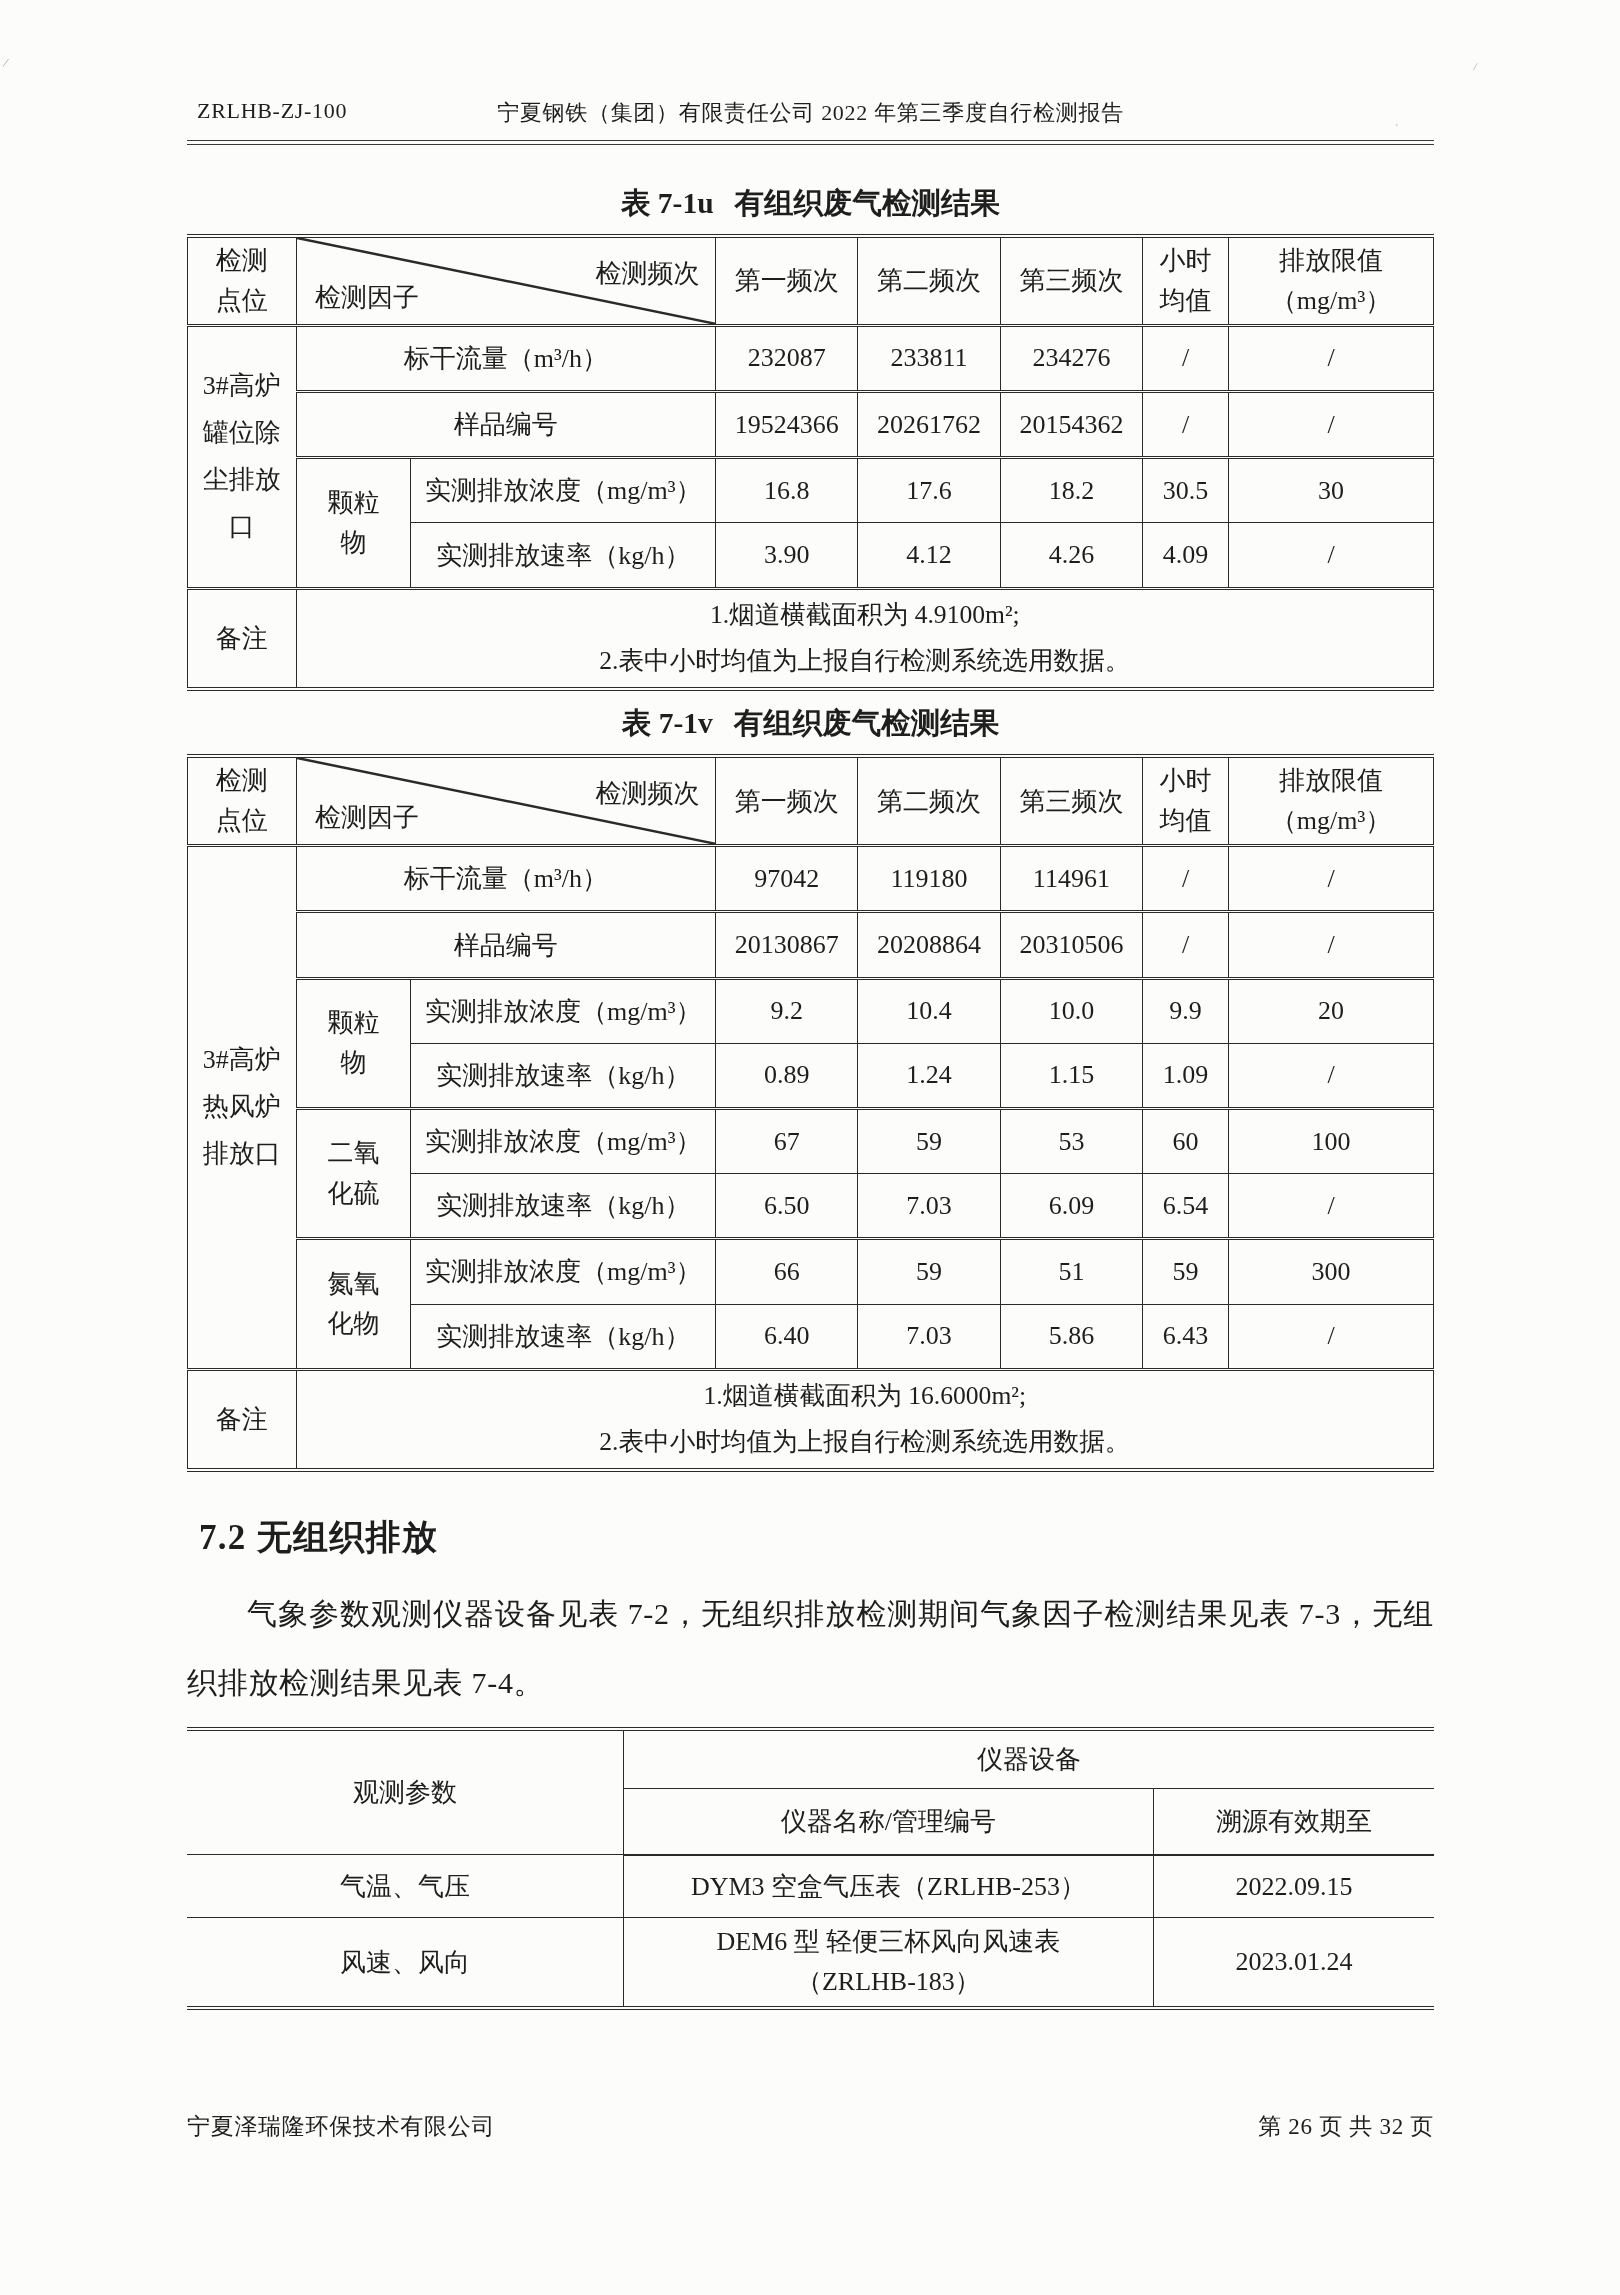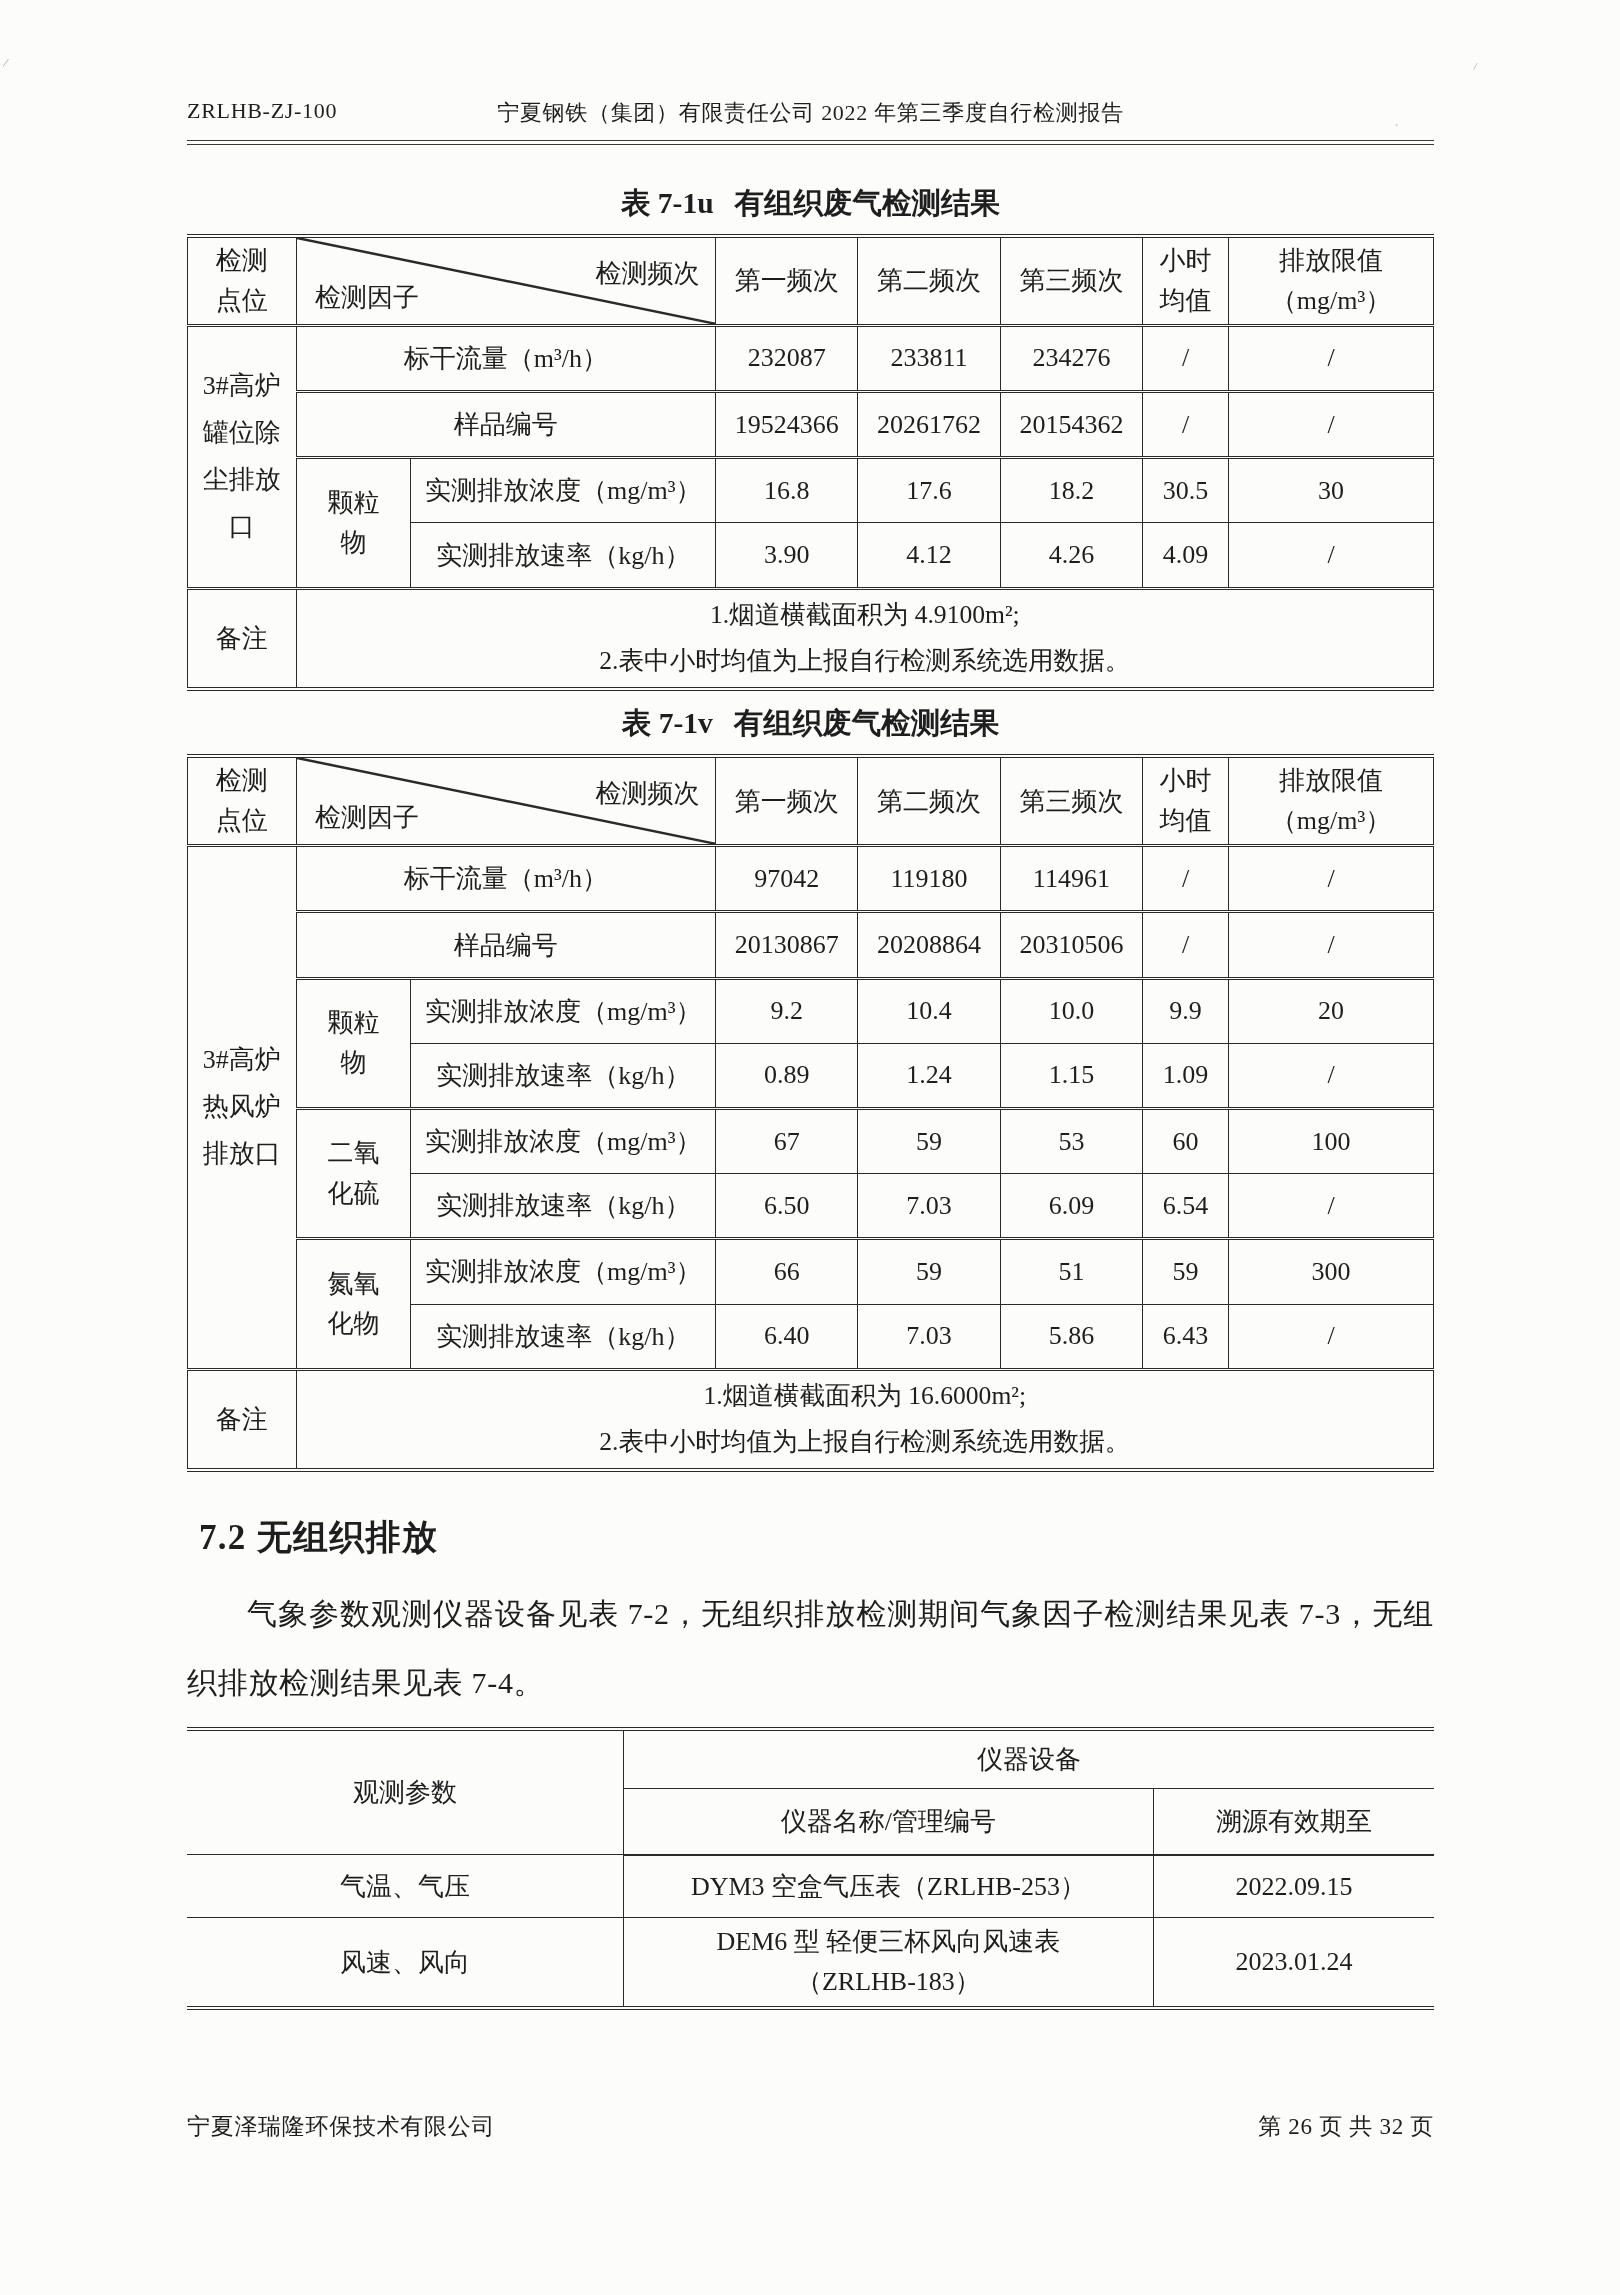--- a/index.html
+++ b/index.html
@@ -4,21 +4,21 @@
 <style>
   html,body { margin:0; padding:0; background:#ffffff; }
   .page {
     position:relative; width:1621px; height:2295px; box-sizing:border-box;
     background:#fcfcfa; color:#1e1e1e;
     font-family:"Liberation Serif","DejaVu Serif",serif;
     padding:98px 187px 0 187px; overflow:hidden;
   }
   
   .doc-header { position:relative; height:31.5px; font-size:22px; }
-  .doc-code  { position:absolute; left:0; top:0; letter-spacing:0.7px; }
+  .doc-code  { position:absolute; left:10px; top:0; letter-spacing:0.7px; }
   .doc-title { display:block; text-align:center; width:100%; letter-spacing:0.7px; }
   .header-rule { margin-top:10.5px; height:2.6px; border-top:1.3px solid #3a3a3a; border-bottom:1.3px solid #3a3a3a; }
 
   
   .table-title { text-align:center; font-weight:bold; font-size:29.5px; }
   .title-u { margin-top:39px; }
   .title-v { margin-top:13px; }
   .title-2 { margin-top:35px; }
   .tgap { margin-left:21px; }
   .section-heading { margin:42px 0 0 12px; font-size:35px; font-weight:bold; letter-spacing:1.3px; }

